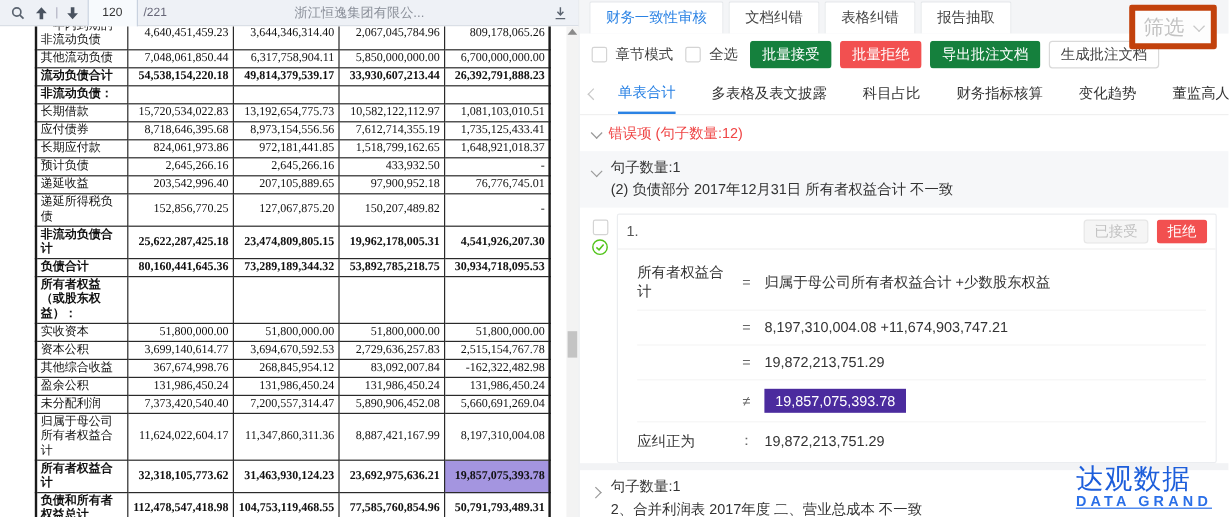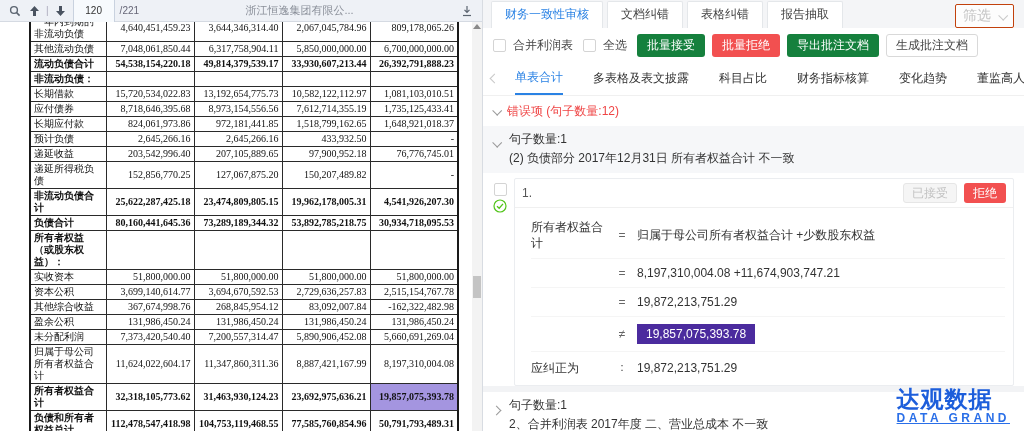--- a/index.html
+++ b/index.html
@@ -35,22 +35,22 @@
   td.hl { background:#a495e0; }
 
   
   .panel { flex:1; display:flex; flex-direction:column; background:#fff;
     position:relative; font-size:12px; color:#333; overflow:hidden; }
   .ptabs { background:#f4f5f7; display:flex; align-items:flex-end; gap:4px;
     padding:5px 8px 0 8px; height:28px; flex:none; position:relative; }
   .ptab { background:#fff; border:1px solid #e4e7ea; border-bottom:none;
     padding:4px 13px 5px; font-size:12px; color:#444; border-radius:2px 2px 0 0; cursor:pointer; white-space:nowrap; }
   .ptab.active { color:#2a82e4; }
-  .filter { position:absolute; right:10px; top:4px; border:1px solid #c2410c; border-radius:2px;
-    color:#c3c3c3; padding:2px 7px; display:flex; align-items:center; gap:8px; font-size:14px; background:#fdfdfd; cursor:pointer; }
+  .filter { position:absolute; right:10px; top:4px; border:5px solid #c2410c; border-radius:2px;
+    color:#c3c3c3; padding:2px 7px; display:flex; align-items:center; gap:8px; font-size:17px; background:#fdfdfd; cursor:pointer; }
   .chev { width:7px; height:7px; border-right:1.4px solid #999; border-bottom:1.4px solid #999; display:inline-block; }
   .chev.down { transform:rotate(45deg) translateY(-1px); }
   .chev.right { transform:rotate(-45deg); }
   .chev.left { transform:rotate(135deg); }
   .chev.lite { border-color:#c8c8c8; }
 
   .actions { display:flex; align-items:center; gap:7px; padding:6px 10px 5px; flex:none; }
   .cb { width:13px; height:13px; border:1px solid #d4d4d4; border-radius:2px; background:#fff; flex:none; cursor:pointer; }
   .cb-lab { font-size:12px; color:#444; margin-right:3px; }
   .btn { border-radius:3px; font-size:12px; padding:2px 9px; line-height:17px;
@@ -87,21 +87,21 @@
   .f-lab { width:76px; flex:none; color:#333; line-height:16px; }
   .f-op { width:30px; flex:none; color:#666; text-align:center; }
   .f-val { flex:1; color:#333; }
   .chip { background:#4b2b9e; color:#fff; padding:3px 9px; display:inline-block; }
 
   .sep { height:6px; background:#f2f3f5; }
   .citem { background:#fff; padding:5px 10px 7px 26px; position:relative; cursor:pointer; }
   .citem .chev-pos { position:absolute; left:10px; top:11px; }
 
   .logo { position:absolute; right:14px; bottom:6px; z-index:9; pointer-events:none; }
-  .logo-cn { font-size:23px; font-weight:bold; color:#1d5edb; letter-spacing:1px; line-height:24px; }
+  .logo-cn { font-size:23px; font-weight:normal; color:#1d5edb; letter-spacing:1px; line-height:24px; }
   .logo-en { font-size:12px; font-weight:bold; color:#2a6fe8; letter-spacing:3.5px; line-height:14px;text-decoration:underline; }
 </style>
 </head>
 <body>
 
 <div class="app">
 
   <div class="viewer">
     <div class="vtoolbar">
       <span class="tool-ic">
@@ -301,21 +301,21 @@
         <div class="ptab">表格纠错</div>
         <div class="ptab">报告抽取</div>
       </div>
     <div class="filter">
       <span>筛选</span>
       <i class="chev down lite"></i>
     </div>
 
     <div class="actions">
       <span class="cb"></span>
-      <span class="cb-lab">合并利润表</span>
+      <span class="cb-lab">章节模式</span>
       <span class="cb"></span>
       <span class="cb-lab">全选</span>
       <button class="btn blue">批量接受</button>
       <button class="btn red">批量拒绝</button>
       <button class="btn blue">导出批注文档</button>
       <button class="btn plain">生成批注文档</button>
     </div>
 
     <div class="subtabs">
       <span class="subtab-back"><i class="chev left lite"></i></span>

